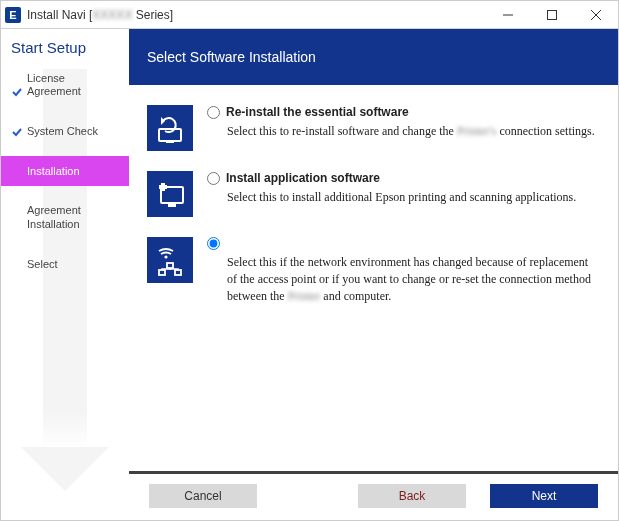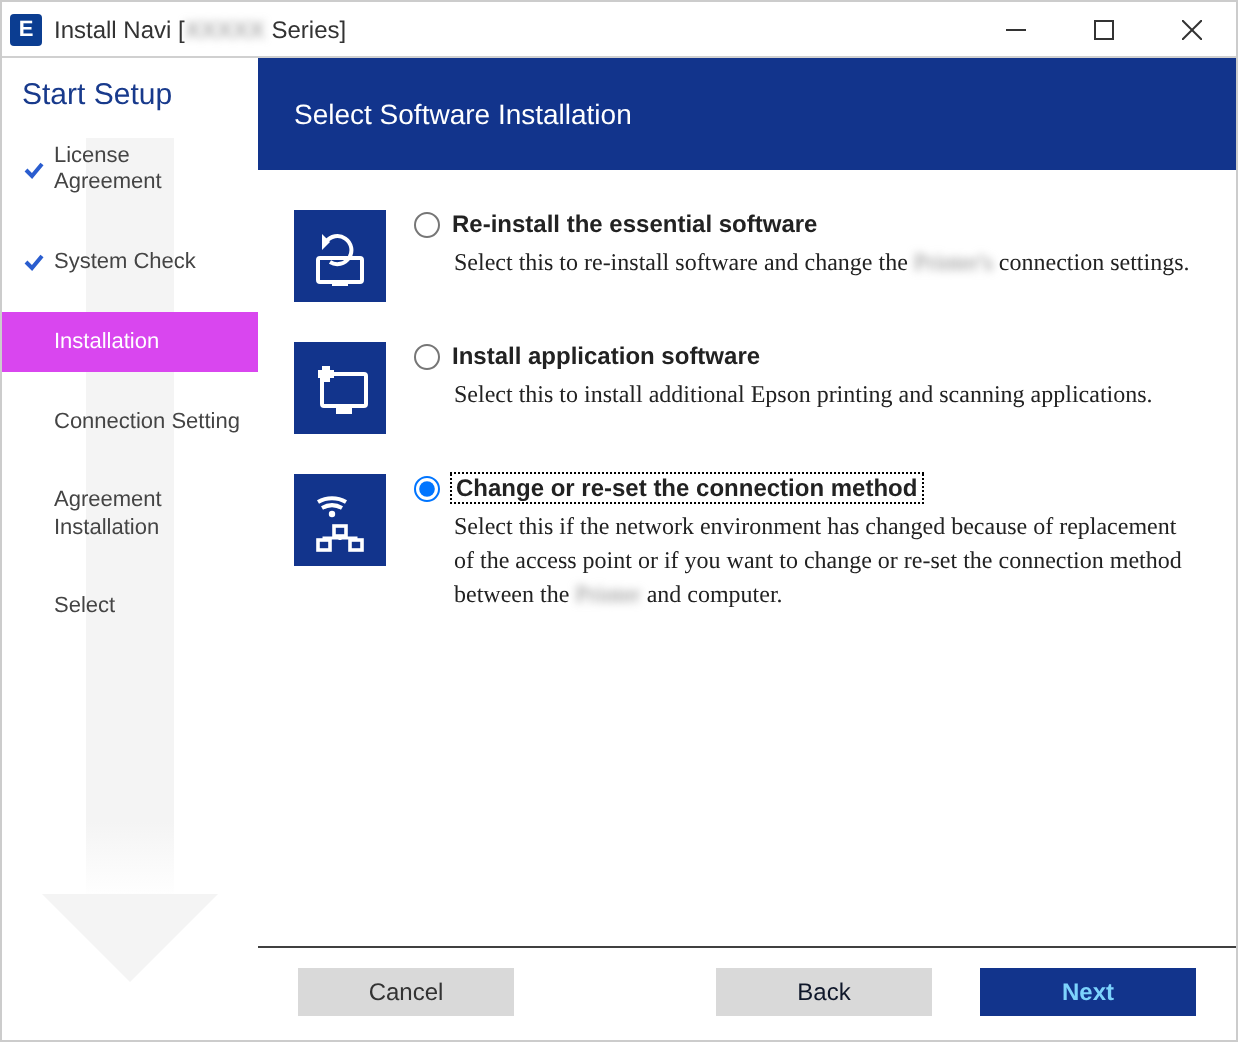--- a/index.html
+++ b/index.html
@@ -81,21 +81,21 @@
     border-right: 44px solid transparent;
     border-top: 44px solid #f4f4f4;
     z-index: 0;
   }
   .step-list {
     position: relative;
     z-index: 1;
   }
   .step {
     display: flex;
-    align-items: center;
+    align-items: flex-end;
     min-height: 30px;
     padding: 8px 8px 8px 10px;
     font-size: 11px;
     color: #444;
     line-height: 1.2;
     margin-bottom: 10px;
     position: relative;
     cursor: default;
   }
   .step .check {
@@ -176,36 +176,36 @@
   .option-desc {
     font-size: 12px;
     color: #222;
     line-height: 1.4;
     padding-left: 20px;
     font-family: Liberation Serif, serif;
   }
 
   
   .footer {
-    border-top: 1px solid #404040;
+    border-top: 3px solid #404040;
     padding: 10px 20px 12px;
     display: flex;
     align-items: center;
   }
   .btn {
     width: 108px;
     height: 24px;
     font-size: 12px;
     border: none;
     cursor: pointer;
     padding: 0;
   }
   .btn-cancel { background: #d9d9d9; color: #333; margin-right: auto; }
-  .btn-back { background: #d9d9d9; color: #0f172a; margin-right: 24px; }
-  .btn-next { background: #12348c; color: #7dd3fc; font-weight: bold; }
+  .btn-back { background: #d9d9d9; color: #7f1d1d; margin-right: 24px; }
+  .btn-next { background: #12348c; color: #ffffff; }
   .footer-spacer { flex: 1; }
 </style>
 </head>
 <body>
 
 <div class="titlebar">
   <div class="app-icon">E</div>
   <div class="title-text">
     <span>Install Navi [</span><span class="blurred">XXXXX</span><span> Series]</span>
   </div>
@@ -246,26 +246,20 @@
           <span class="check"><svg width="12" height="12" viewBox="0 0 12 12">
               <path d="M2 6 L5 9 L10 3" fill="none" stroke="#2a5dcf" stroke-width="2"></path>
             </svg></span>
           <span>System Check</span>
         </div>
         <div class="step active">
           <span class="check"><svg width="12" height="12" viewBox="0 0 12 12">
               <path d="M2 6 L5 9 L10 3" fill="none" stroke="#2a5dcf" stroke-width="2"></path>
             </svg></span>
           <span>Installation</span>
-        </div>
-        <div class="step">
-          <span class="check"><svg width="12" height="12" viewBox="0 0 12 12">
-              <path d="M2 6 L5 9 L10 3" fill="none" stroke="#2a5dcf" stroke-width="2"></path>
-            </svg></span>
-          <span>Connection Setting</span>
         </div>
         <div class="step">
           <span class="check"><svg width="12" height="12" viewBox="0 0 12 12">
               <path d="M2 6 L5 9 L10 3" fill="none" stroke="#2a5dcf" stroke-width="2"></path>
             </svg></span>
           <span>Agreement Installation</span>
         </div>
         <div class="step">
           <span class="check"><svg width="12" height="12" viewBox="0 0 12 12">
               <path d="M2 6 L5 9 L10 3" fill="none" stroke="#2a5dcf" stroke-width="2"></path>
@@ -327,21 +321,20 @@
             <circle cx="13" cy="14" r="1.6" fill="#fff"></circle>
             <rect x="14" y="20" width="6" height="5" fill="none" stroke="#fff" stroke-width="1.8"></rect>
             <rect x="6" y="27" width="6" height="5" fill="none" stroke="#fff" stroke-width="1.8"></rect>
             <rect x="22" y="27" width="6" height="5" fill="none" stroke="#fff" stroke-width="1.8"></rect>
             <path d="M17 25 L17 27 M9 27 L9 26 L25 26 L25 27 M17 26 L17 25" fill="none" stroke="#fff" stroke-width="1.5"></path>
           </svg>
         </div>
         <div class="option-right">
           <div class="option-head selected">
             <input type="radio" name="opt" checked="" style="">
-            <label>Change or re-set the connection method</label>
           </div>
           <div class="option-desc">
             <span>Select this if the network environment has changed because of replacement of the access point or if you want to change or re-set the connection method between the </span><span class="blurred">Printer</span><span> and computer.</span>
           </div>
         </div>
       </div>
 
     </div>
     <div class="footer">
       <button class="btn btn-cancel">Cancel</button>

